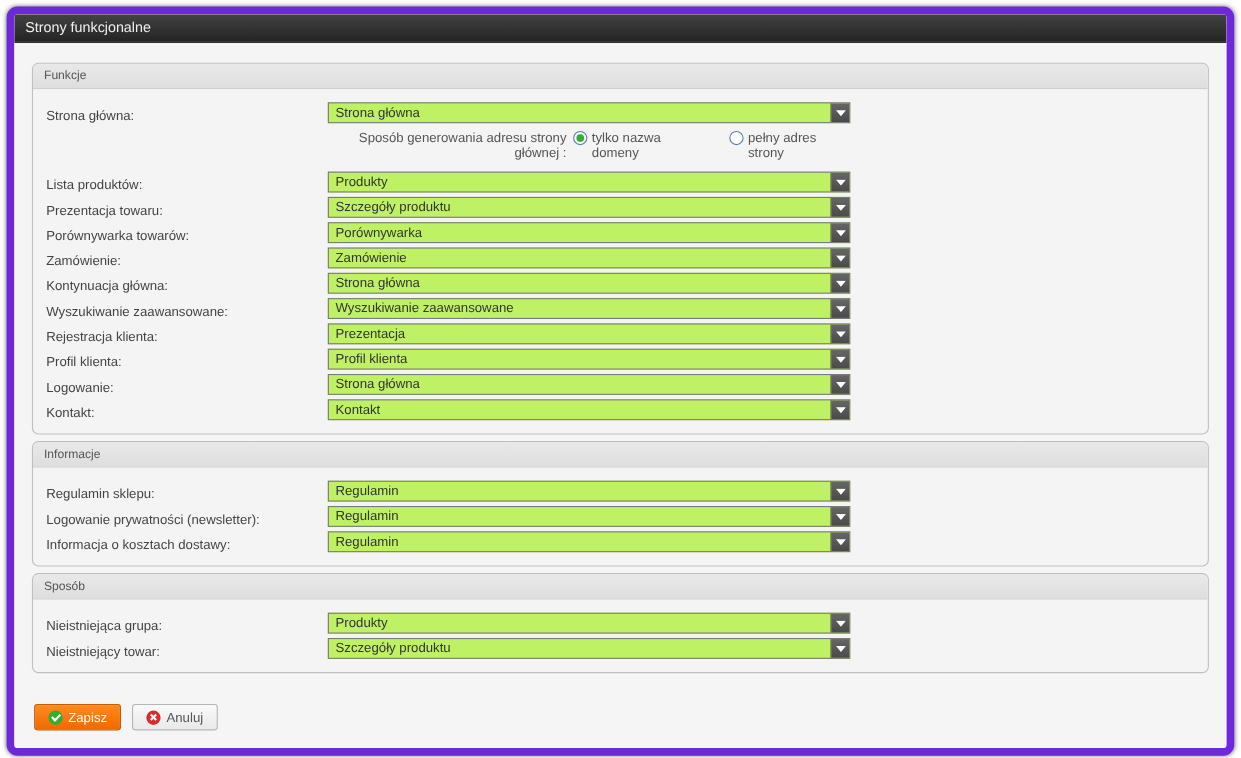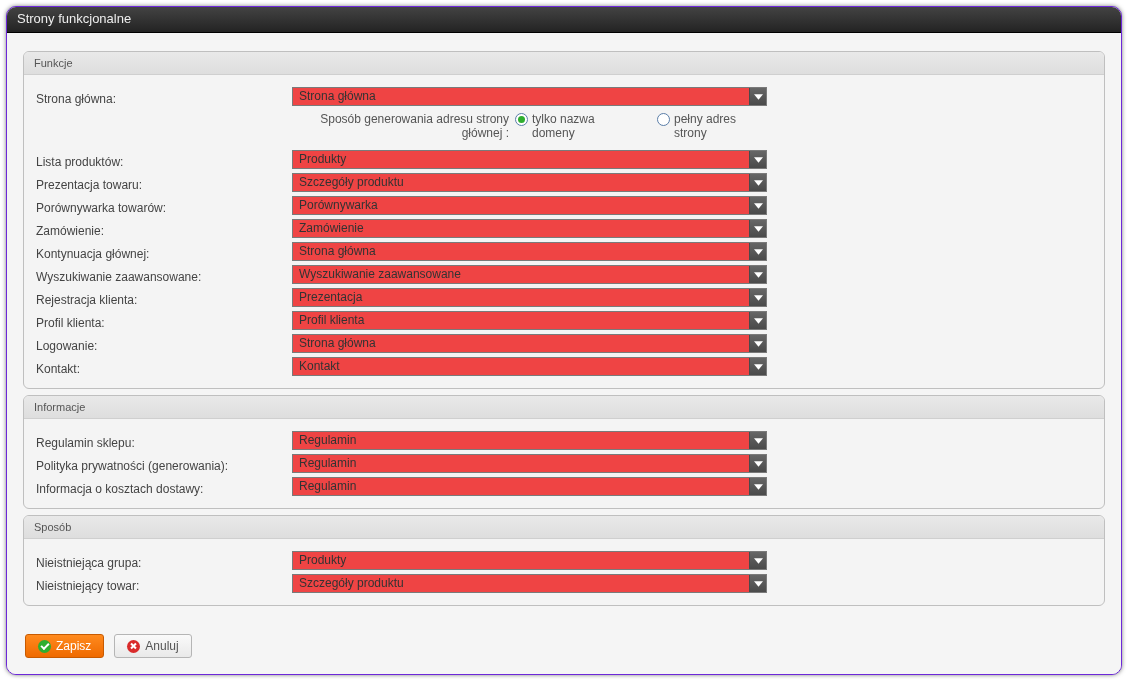--- a/index.html
+++ b/index.html
@@ -1,21 +1,21 @@
 <!DOCTYPE html>
 <html><head>
 <meta charset="utf-8">
 <style>
   * { box-sizing: border-box; }
   html, body { margin:0; padding:0; font-family: Tahoma, Arial, sans-serif; font-size:12px; color:#444; background:#fff; }
   body { padding:6px; }
 
   .window {
     width:1116px;
-    border:1px solid #6d28d9;
+    border:7px solid #6d28d9;
     border-radius:10px;
     overflow:hidden;
     box-shadow:0 0 4px rgba(0,0,0,.5);
     background:#f4f4f4;
   }
   .titlebar {
     background:linear-gradient(#434343,#232323);
     color:#eee;
     font-size:13px;
     padding:4px 10px 6px;
@@ -54,21 +54,21 @@
     color:#444;
   }
   .field {
     flex:0 0 475px;
   }
   .select {
     display:flex;
     width:475px;
     height:19px;
     border:1px solid #7a7a7a;
-    background:#ef4444;
+    background:#bef264;
     align-items:center;
     position:relative;
   }
   .select .value {
     flex:1;
     padding:0 6px;
     color:#333;
     white-space:nowrap;
     overflow:hidden;
     line-height:17px;
@@ -240,21 +240,21 @@
                   <div class="value">Zamówienie</div>
                   <div class="btn">
                     <svg viewBox="0 0 10 6">
                       <path d="M0 0 L5 6 L10 0 Z" fill="#fff"></path>
                     </svg>
                   </div>
                 </div>
               </div>
             </div>
             <div class="row">
-              <div class="label">Kontynuacja głównej:</div>
+              <div class="label">Kontynuacja główna:</div>
               <div class="field">
                 <div class="select">
                   <div class="value">Strona główna</div>
                   <div class="btn">
                     <svg viewBox="0 0 10 6">
                       <path d="M0 0 L5 6 L10 0 Z" fill="#fff"></path>
                     </svg>
                   </div>
                 </div>
               </div>
@@ -339,21 +339,21 @@
                   <div class="value">Regulamin</div>
                   <div class="btn">
                     <svg viewBox="0 0 10 6">
                       <path d="M0 0 L5 6 L10 0 Z" fill="#fff"></path>
                     </svg>
                   </div>
                 </div>
               </div>
             </div>
             <div class="row">
-              <div class="label">Polityka prywatności (generowania):</div>
+              <div class="label">Logowanie prywatności (newsletter):</div>
               <div class="field">
                 <div class="select">
                   <div class="value">Regulamin</div>
                   <div class="btn">
                     <svg viewBox="0 0 10 6">
                       <path d="M0 0 L5 6 L10 0 Z" fill="#fff"></path>
                     </svg>
                   </div>
                 </div>
               </div>

